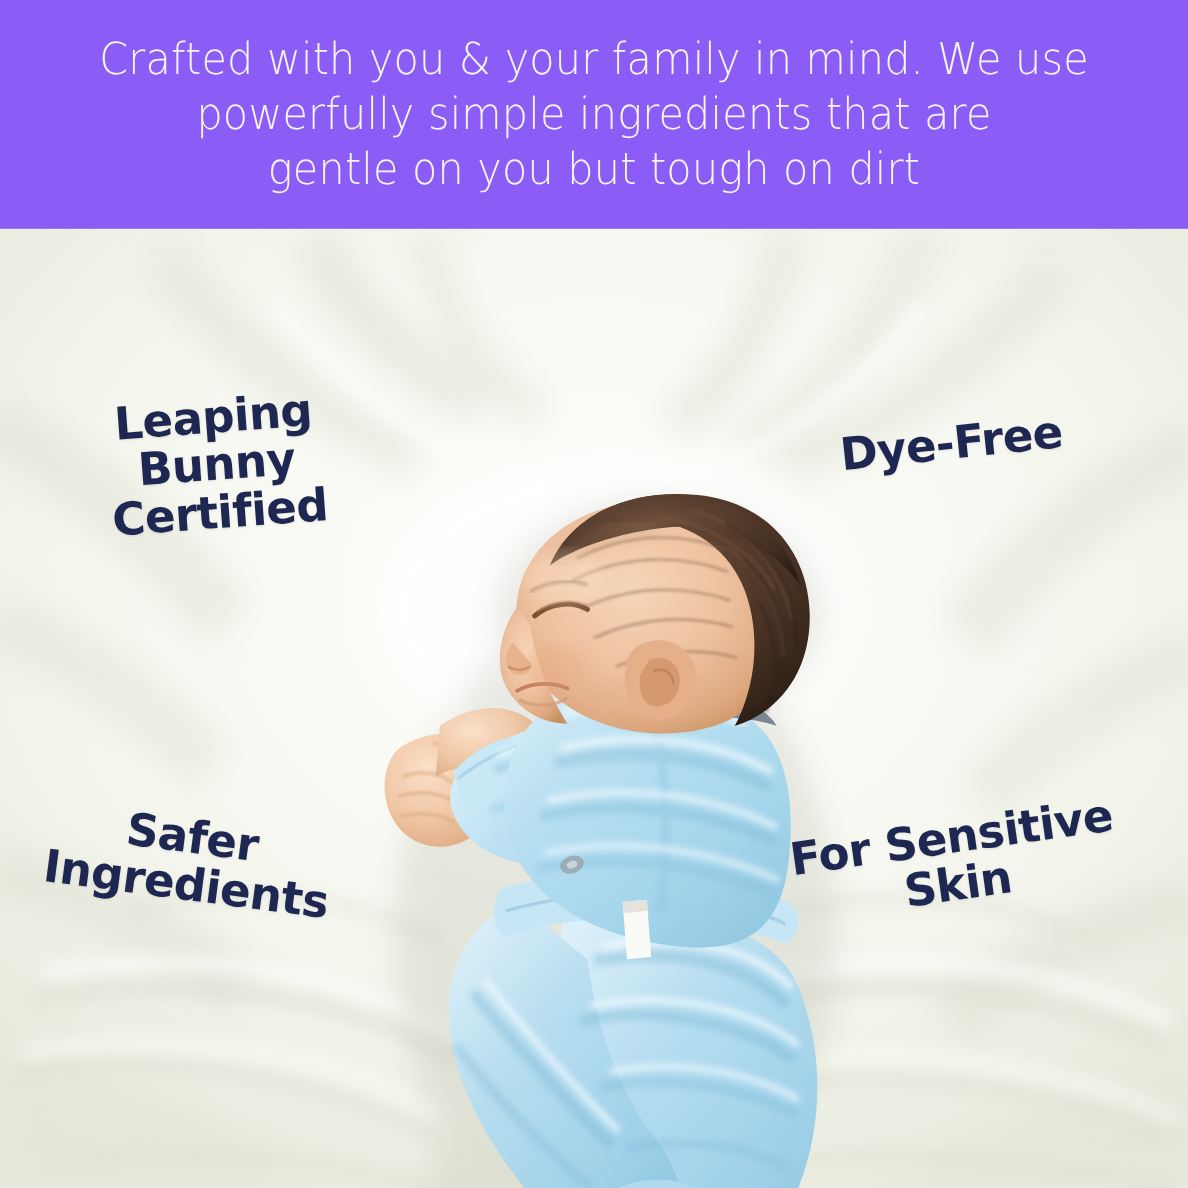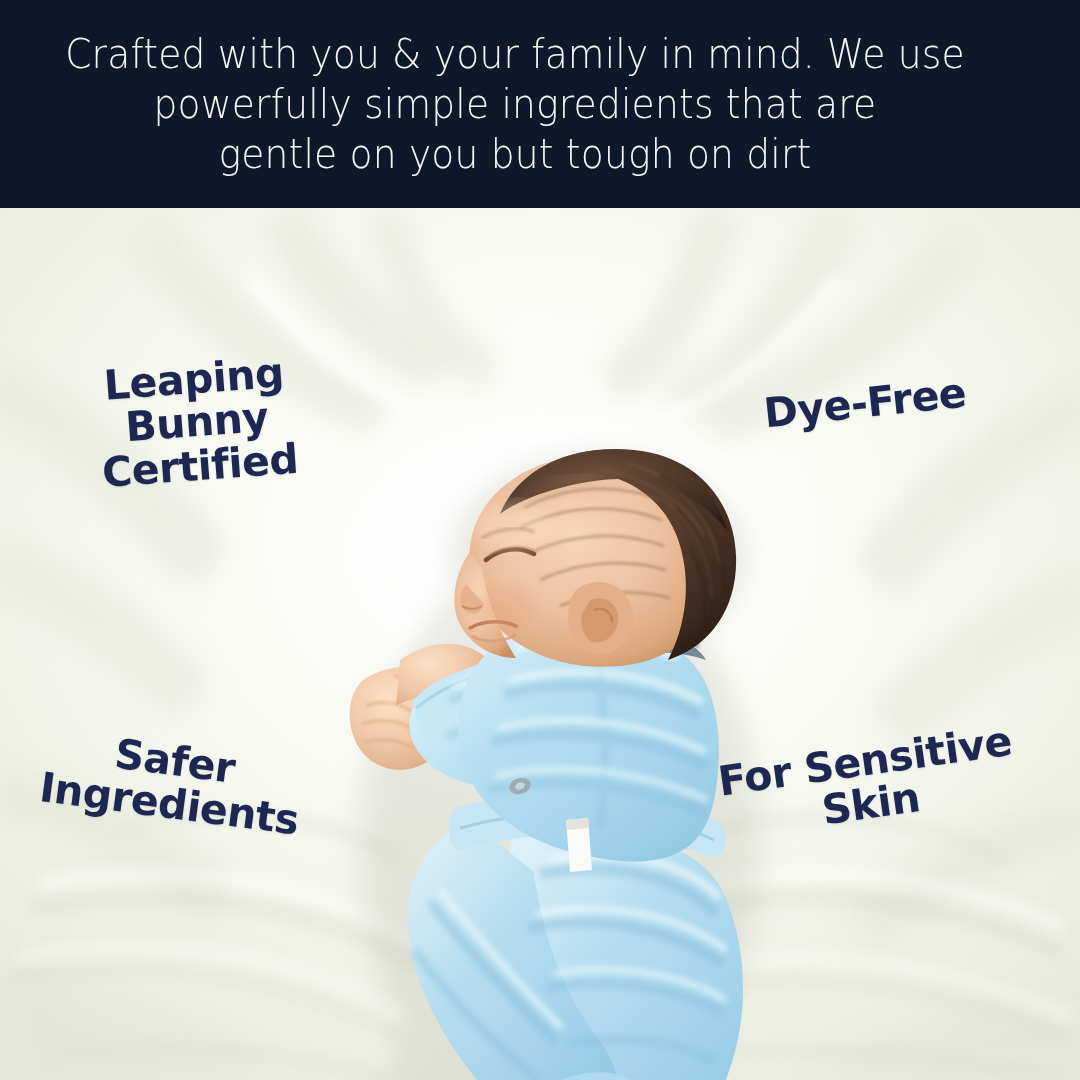--- a/index.html
+++ b/index.html
@@ -15,23 +15,24 @@
     font-family: "Liberation Sans", sans-serif;
     background: #f0f1e6;
   }
 
   
   #header-band {
     position: absolute;
     left: 0; top: 0;
     width: 1080px;
     height: 208px;
-    background: #0f172a;
+    background: #8b5cf6;
     display: flex;
     align-items: center;
+    justify-content: center;
     z-index: 40;
   }
   #header-text {
     color: #f4f5f2;
     font-family: "DejaVu Sans", sans-serif;
     font-weight: 300;
     font-size: 40px;
     line-height: 50px;
     letter-spacing: 0.2px;
     text-align: center;

